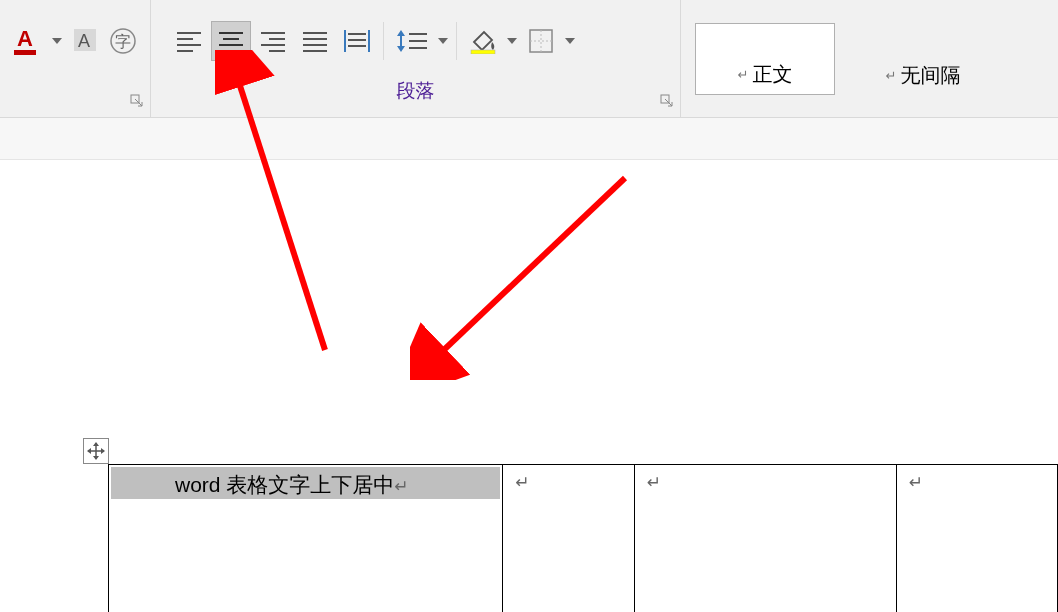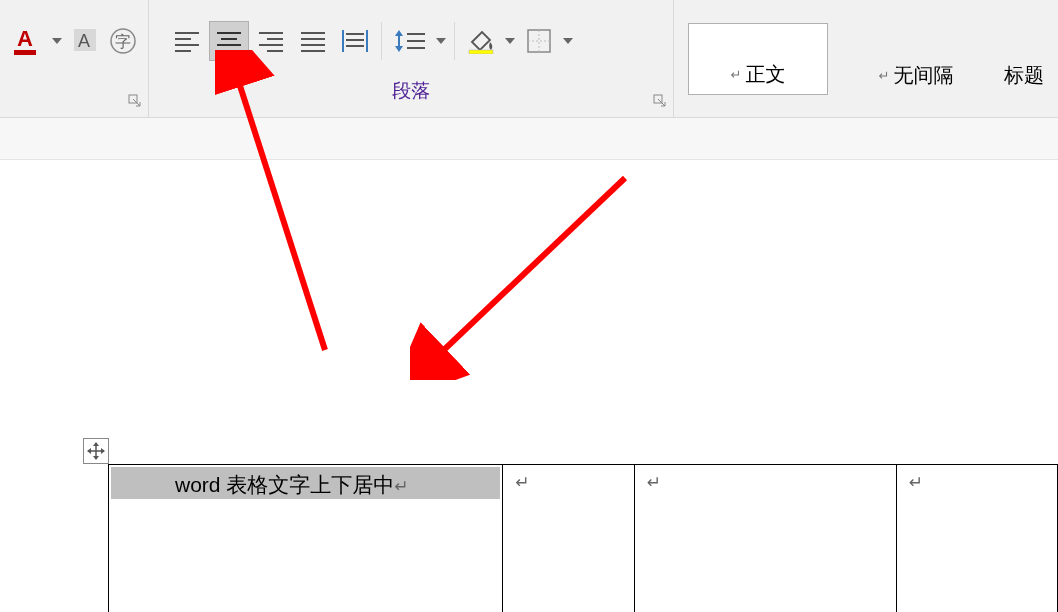--- a/index.html
+++ b/index.html
@@ -345,25 +345,20 @@
             <span class="para-mark">↵</span>
             <span>正文</span>
           </div>
       </div>
       <div class="style-item">
         <div class="style-label">
             <span class="para-mark">↵</span>
             <span>无间隔</span>
           </div>
       </div>
-      <div class="style-item" style="min-width:40px;">
-        <div class="style-label">
-            <span>标题</span>
-          </div>
-      </div>
     </div>
   </div>
 </div>
 
 <div class="doc-area">
   <div class="ruler-space"></div>
   <div class="page-bg"></div>
 
   <div class="table-handle">
     <svg width="18" height="18">

